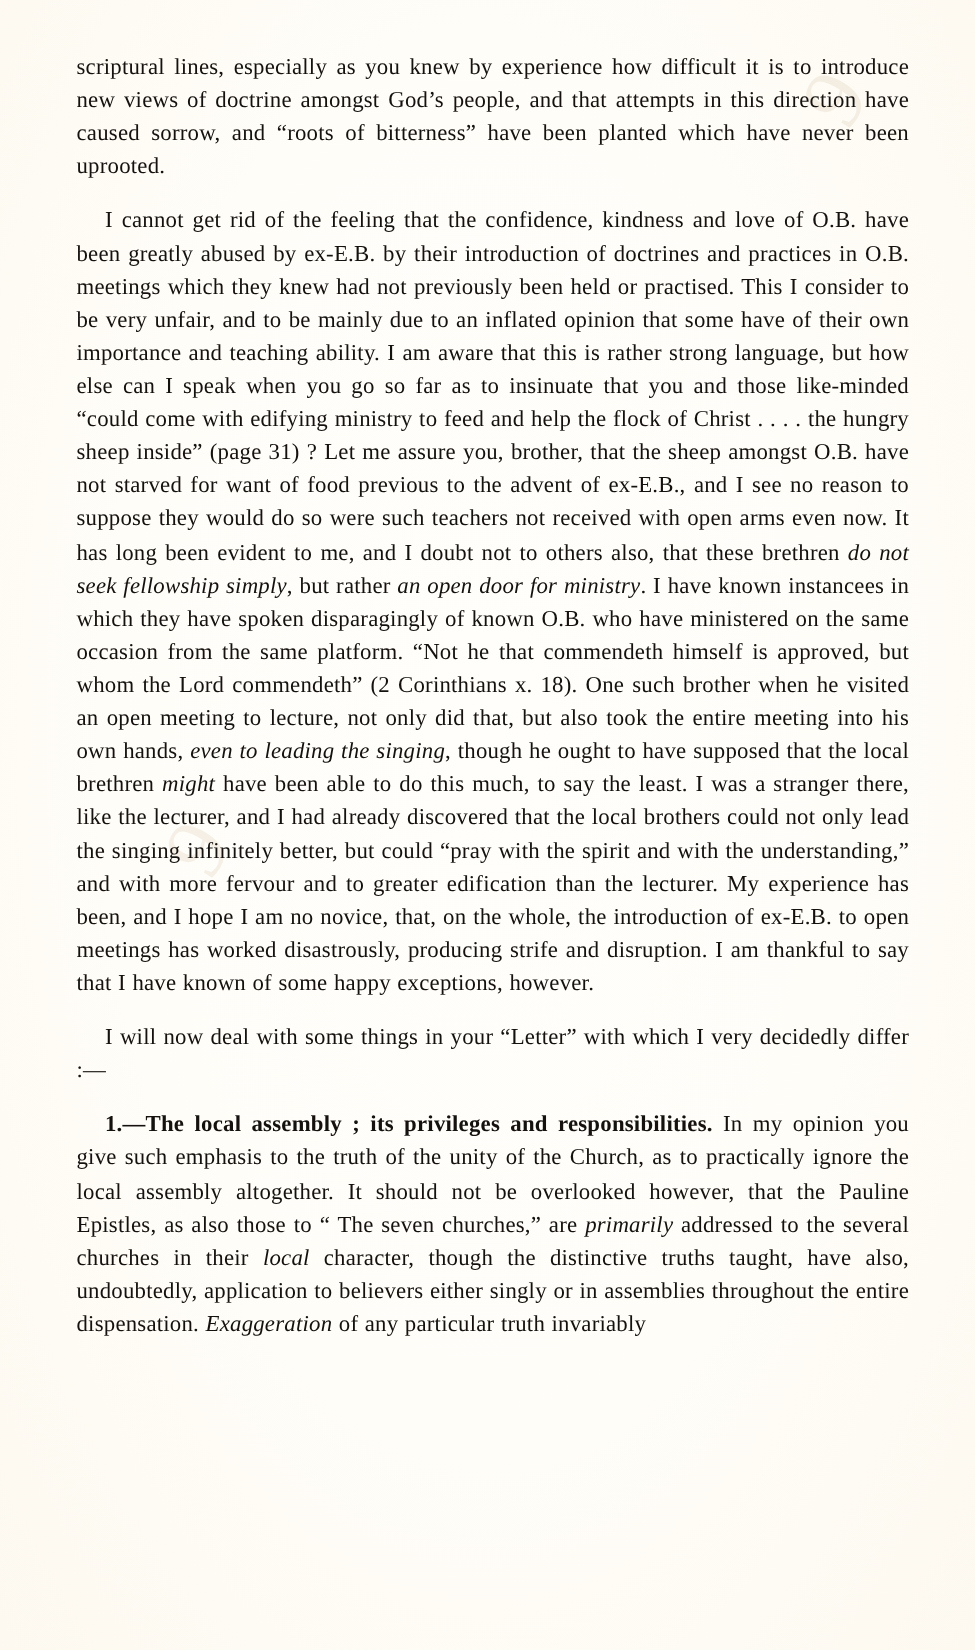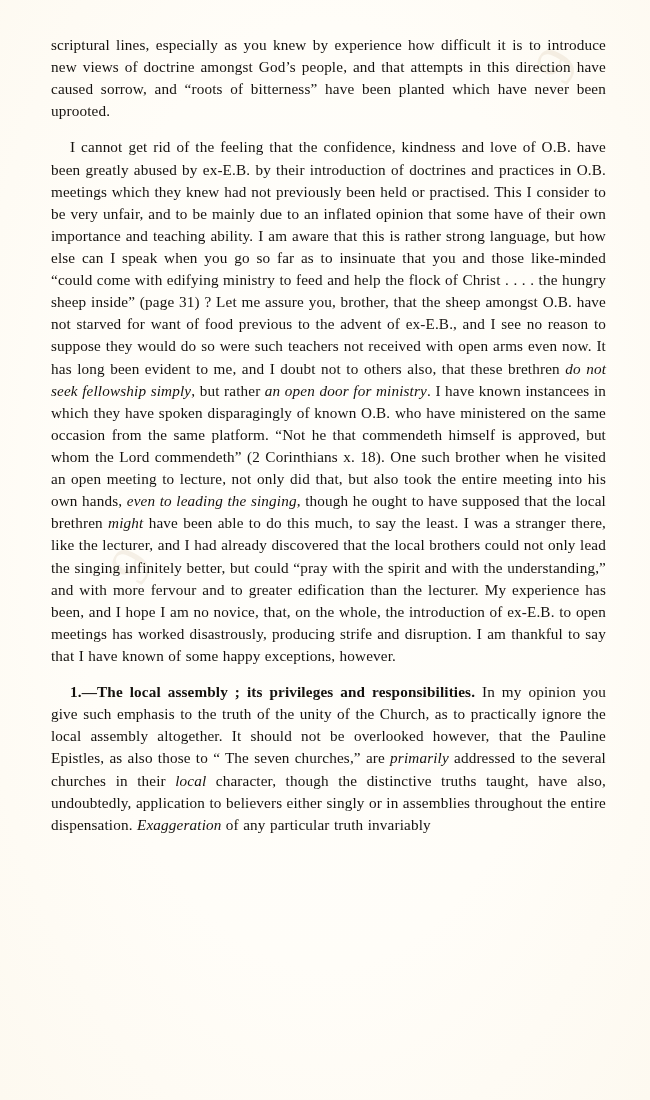--- a/index.html
+++ b/index.html
@@ -76,16 +76,17 @@
 <div class="page">
 
   <div class="watermark">
     <span class="wm1">9</span>
     <span class="wm2">9</span>
   </div>
 
   <div class="content" id="body-text">
       <p><span>scriptural lines, especially as you knew by experience how difficult it is to introduce new views of doctrine amongst God’s people, and that attempts in this direction have caused sorrow, and “roots of bitterness” have been planted which have never been uprooted.</span></p>
       <p class="indent"><span>I cannot get rid of the feeling that the confidence, kindness and love of O.B. have been greatly abused by ex-E.B. by their introduction of doctrines and practices in O.B. meetings which they knew had not previously been held or practised. This I consider to be very unfair, and to be mainly due to an inflated opinion that some have of their own importance and teaching ability. I am aware that this is rather strong language, but how else can I speak when you go so far as to insinuate that you and those like-minded “could come with edifying ministry to feed and help the flock of Christ . . . . the hungry sheep inside” (page 31) ? Let me assure you, brother, that the sheep amongst O.B. have not starved for want of food previous to the advent of ex-E.B., and I see no reason to suppose they would do so were such teachers not received with open arms even now. It has long been evident to me, and I doubt not to others also, that these brethren </span><i>do not seek fellowship simply</i><span>, but rather </span><i>an open door for ministry</i><span>. I have known instancees in which they have spoken disparagingly of known O.B. who have ministered on the same occasion from the same platform. “Not he that commendeth himself is approved, but whom the Lord commendeth” (2 Corinthians x. 18). One such brother when he visited an open meeting to lecture, not only did that, but also took the entire meeting into his own hands, </span><i>even to leading the singing</i><span>, though he ought to have supposed that the local brethren </span><i>might</i><span> have been able to do this much, to say the least. I was a stranger there, like the lecturer, and I had already discovered that the local brothers could not only lead the singing infinitely better, but could “pray with the spirit and with the understanding,” and with more fervour and to greater edification than the lecturer. My experience has been, and I hope I am no novice, that, on the whole, the introduction of ex-E.B. to open meetings has worked disastrously, producing strife and disruption. I am thankful to say that I have known of some happy exceptions, however.</span></p>
+      <p class="indent"><span>I will now deal with some things in your “Letter” with which I very decidedly differ :—</span></p>
       <p class="indent"><span class="heading-run">1.—The local assembly ; its privileges and responsibilities.</span><span> In my opinion you give such emphasis to the truth of the unity of the Church, as to practically ignore the local assembly altogether. It should not be overlooked however, that the Pauline Epistles, as also those to “ The seven churches,” are </span><i>primarily</i><span> addressed to the several churches in their </span><i>local</i><span> character, though the distinctive truths taught, have also, undoubtedly, application to believers either singly or in assemblies throughout the entire dispensation. </span><i>Exaggeration</i><span> of any particular truth invariably</span></p>
     </div>
 
 </div>
 
 </body></html>

